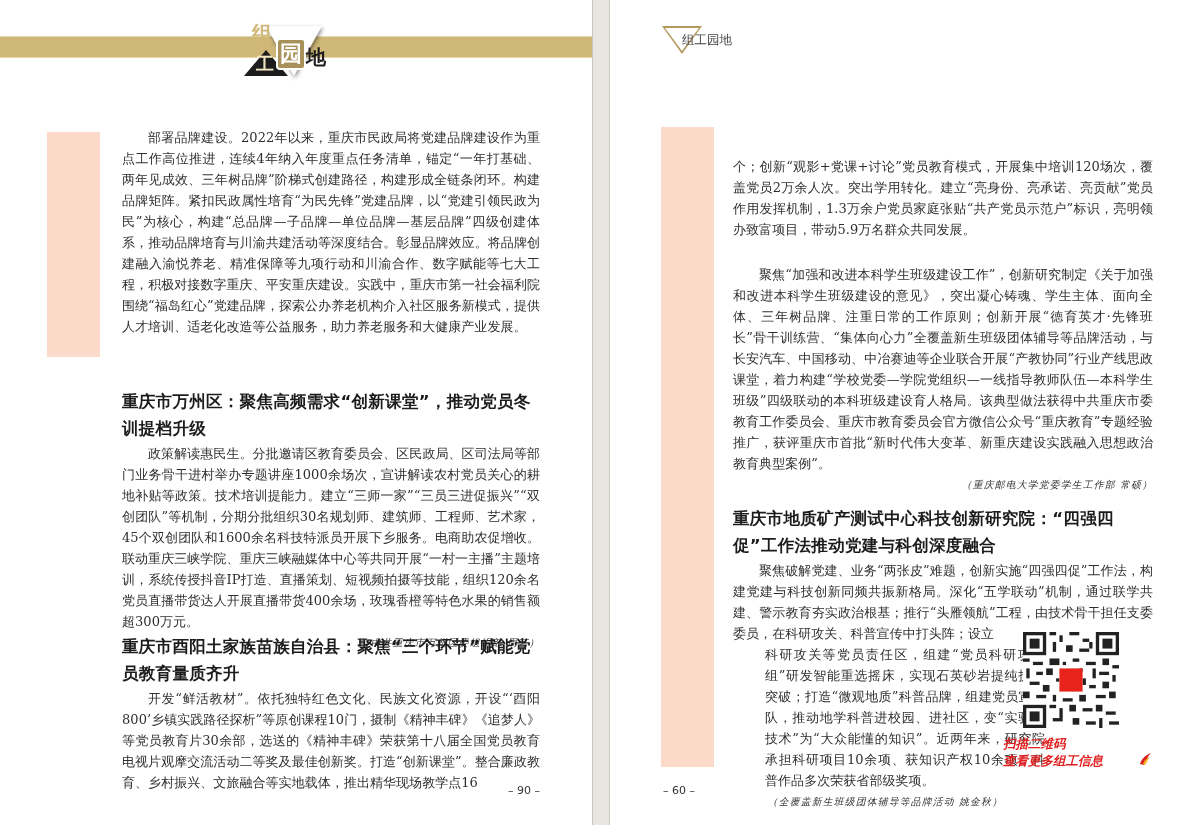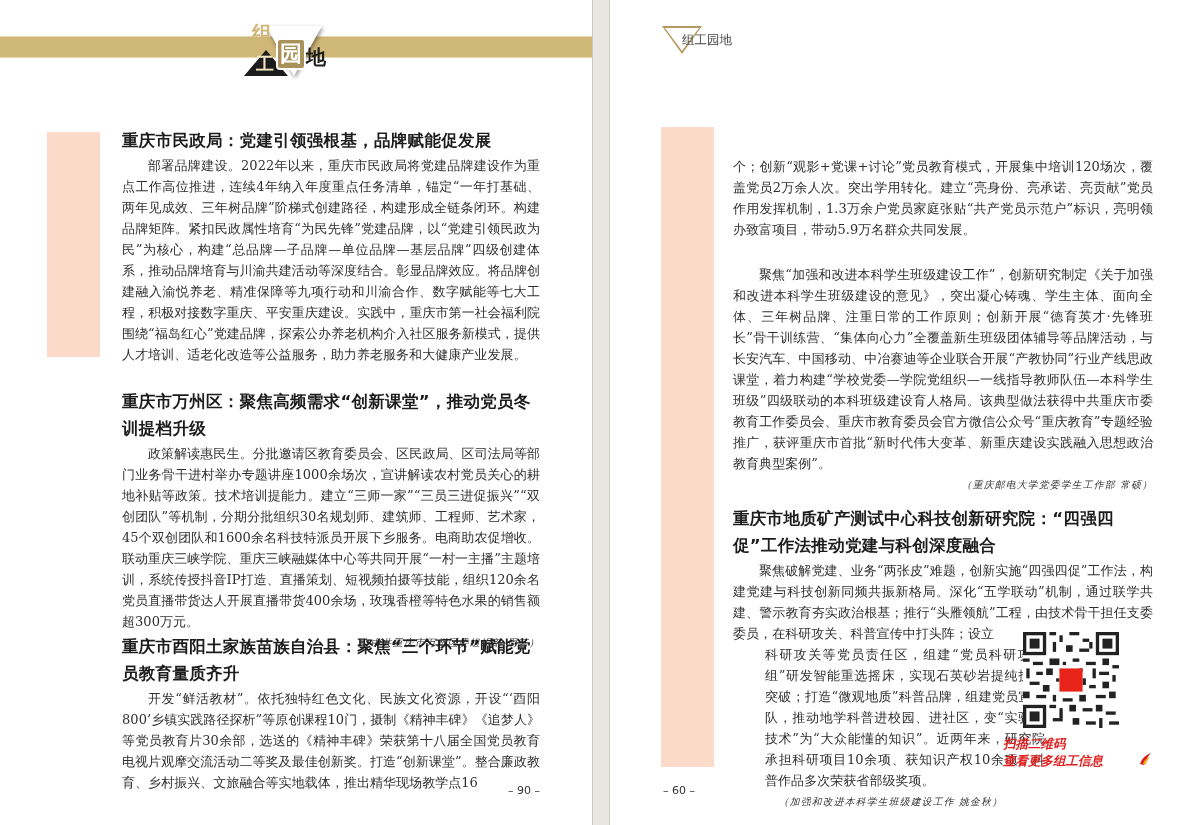--- a/index.html
+++ b/index.html
@@ -71,21 +71,20 @@
     <div class="blk"></div>
     <span class="c1">组</span>
     <span class="c2">工</span>
     <span class="c3">园</span>
     <span class="c4">地</span>
   </div>
 
   <div class="peach" style="left:47px;top:132px;width:53px;height:225px;"></div>
 
   <div class="col" style="top:127px;">
-    <h2>重庆市民政局：党建引领强根基，品牌赋能促发展</h2>
     <p class="body">部署品牌建设。2022年以来，重庆市民政局将党建品牌建设作为重点工作高位推进，连续4年纳入年度重点任务清单，锚定“一年打基础、两年见成效、三年树品牌”阶梯式创建路径，构建形成全链条闭环。构建品牌矩阵。紧扣民政属性培育“为民先锋”党建品牌，以“党建引领民政为民”为核心，构建“总品牌—子品牌—单位品牌—基层品牌”四级创建体系，推动品牌培育与川渝共建活动等深度结合。彰显品牌效应。将品牌创建融入渝悦养老、精准保障等九项行动和川渝合作、数字赋能等七大工程，积极对接数字重庆、平安重庆建设。实践中，重庆市第一社会福利院围绕“福岛红心”党建品牌，探索公办养老机构介入社区服务新模式，提供人才培训、适老化改造等公益服务，助力养老服务和大健康产业发展。</p>
   </div>
 
   <div class="col" style="top:388px;">
     <h2>重庆市万州区：聚焦高频需求“创新课堂”，推动党员冬训提档升级</h2>
     <p class="body">政策解读惠民生。分批邀请区教育委员会、区民政局、区司法局等部门业务骨干进村举办专题讲座1000余场次，宣讲解读农村党员关心的耕地补贴等政策。技术培训提能力。建立“三师一家”“三员三进促振兴”“双创团队”等机制，分期分批组织30名规划师、建筑师、工程师、艺术家，45个双创团队和1600余名科技特派员开展下乡服务。电商助农促增收。联动重庆三峡学院、重庆三峡融媒体中心等共同开展“一村一主播”主题培训，系统传授抖音IP打造、直播策划、短视频拍摄等技能，组织120余名党员直播带货达人开展直播带货400余场，玫瑰香橙等特色水果的销售额超300万元。</p>
     <div class="src">（中共重庆市万州区委组织部 周艺）</div>
   </div>
 
   <div class="col" style="top:633px;">
@@ -113,21 +112,21 @@
 
   <div class="col" style="top:264px;">
     <p class="body">聚焦“加强和改进本科学生班级建设工作”，创新研究制定《关于加强和改进本科学生班级建设的意见》，突出凝心铸魂、学生主体、面向全体、三年树品牌、注重日常的工作原则；创新开展“德育英才·先锋班长”骨干训练营、“集体向心力”全覆盖新生班级团体辅导等品牌活动，与长安汽车、中国移动、中冶赛迪等企业联合开展“产教协同”行业产线思政课堂，着力构建“学校党委—学院党组织—一线指导教师队伍—本科学生班级”四级联动的本科班级建设育人格局。该典型做法获得中共重庆市委教育工作委员会、重庆市教育委员会官方微信公众号“重庆教育”专题经验推广，获评重庆市首批“新时代伟大变革、新重庆建设实践融入思想政治教育典型案例”。</p>
     <div class="src">（重庆邮电大学党委学生工作部 常硕）</div>
   </div>
 
   <div class="col" style="top:505px;">
     <h2>重庆市地质矿产测试中心科技创新研究院：“四强四促”工作法推动党建与科创深度融合</h2>
     <p class="body">聚焦破解党建、业务“两张皮”难题，创新实施“四强四促”工作法，构建党建与科技创新同频共振新格局。深化“五学联动”机制，通过联学共建、警示教育夯实政治根基；推行“头雁领航”工程，由技术骨干担任支委委员，在科研攻关、科普宣传中打头阵；设立</p>
     <p class="body" style="text-indent:0;width:280px;margin-left:32px;">科研攻关等党员责任区，组建“党员科研攻坚组”研发智能重选摇床，实现石英砂岩提纯技术突破；打造“微观地质”科普品牌，组建党员宣讲队，推动地学科普进校园、进社区，变“实验室技术”为“大众能懂的知识”。近两年来，研究院承担科研项目10余项、获知识产权10余项，科普作品多次荣获省部级奖项。</p>
-    <div class="src" style="width:270px;">（加强和改进本科学生班级建设工作 姚金秋）</div>
+    <div class="src" style="width:270px;">（全覆盖新生班级团体辅导等品牌活动 姚金秋）</div>
   </div>
 
   <svg class="qr" style="left:409px;top:632px;width:104px;height:96px;" viewBox="0 0 29 29">
     <rect width="29" height="29" fill="#ffffff"></rect>
     <g fill="#222">
       <rect x="0" y="0" width="7" height="7"></rect>
         <rect x="1" y="1" width="5" height="5" fill="#fff"></rect>
         <rect x="2" y="2" width="3" height="3"></rect>
       <rect x="22" y="0" width="7" height="7"></rect>
         <rect x="23" y="1" width="5" height="5" fill="#fff"></rect>

